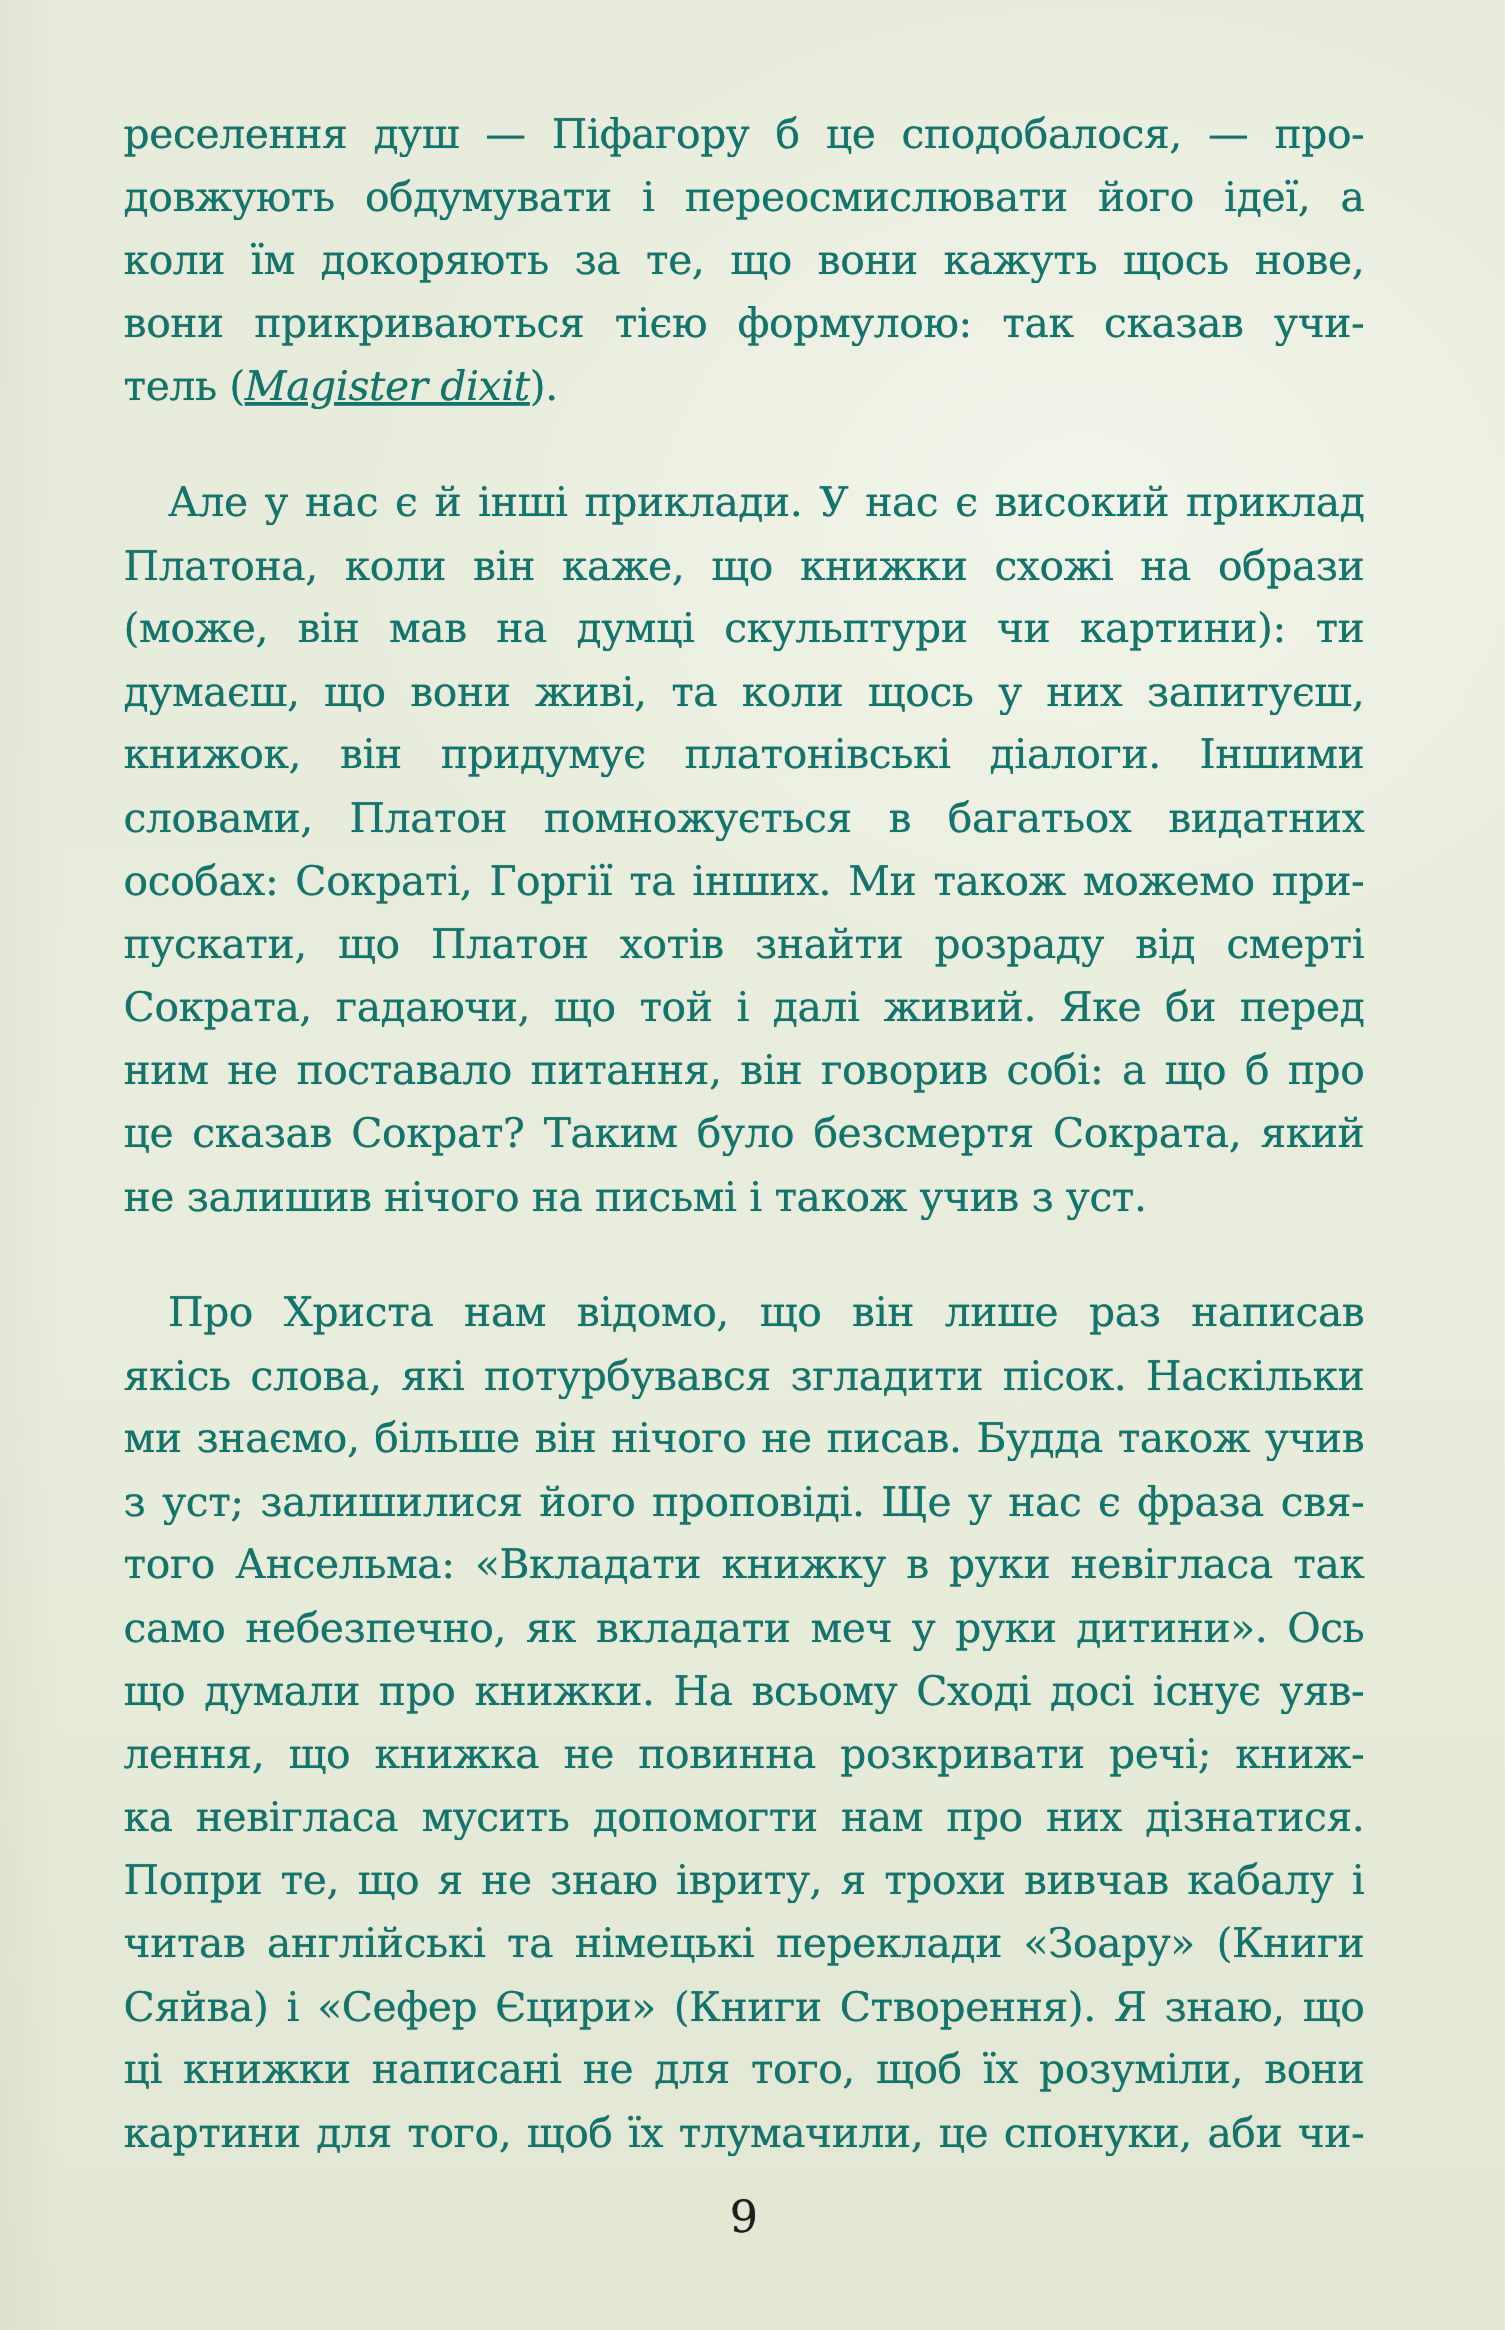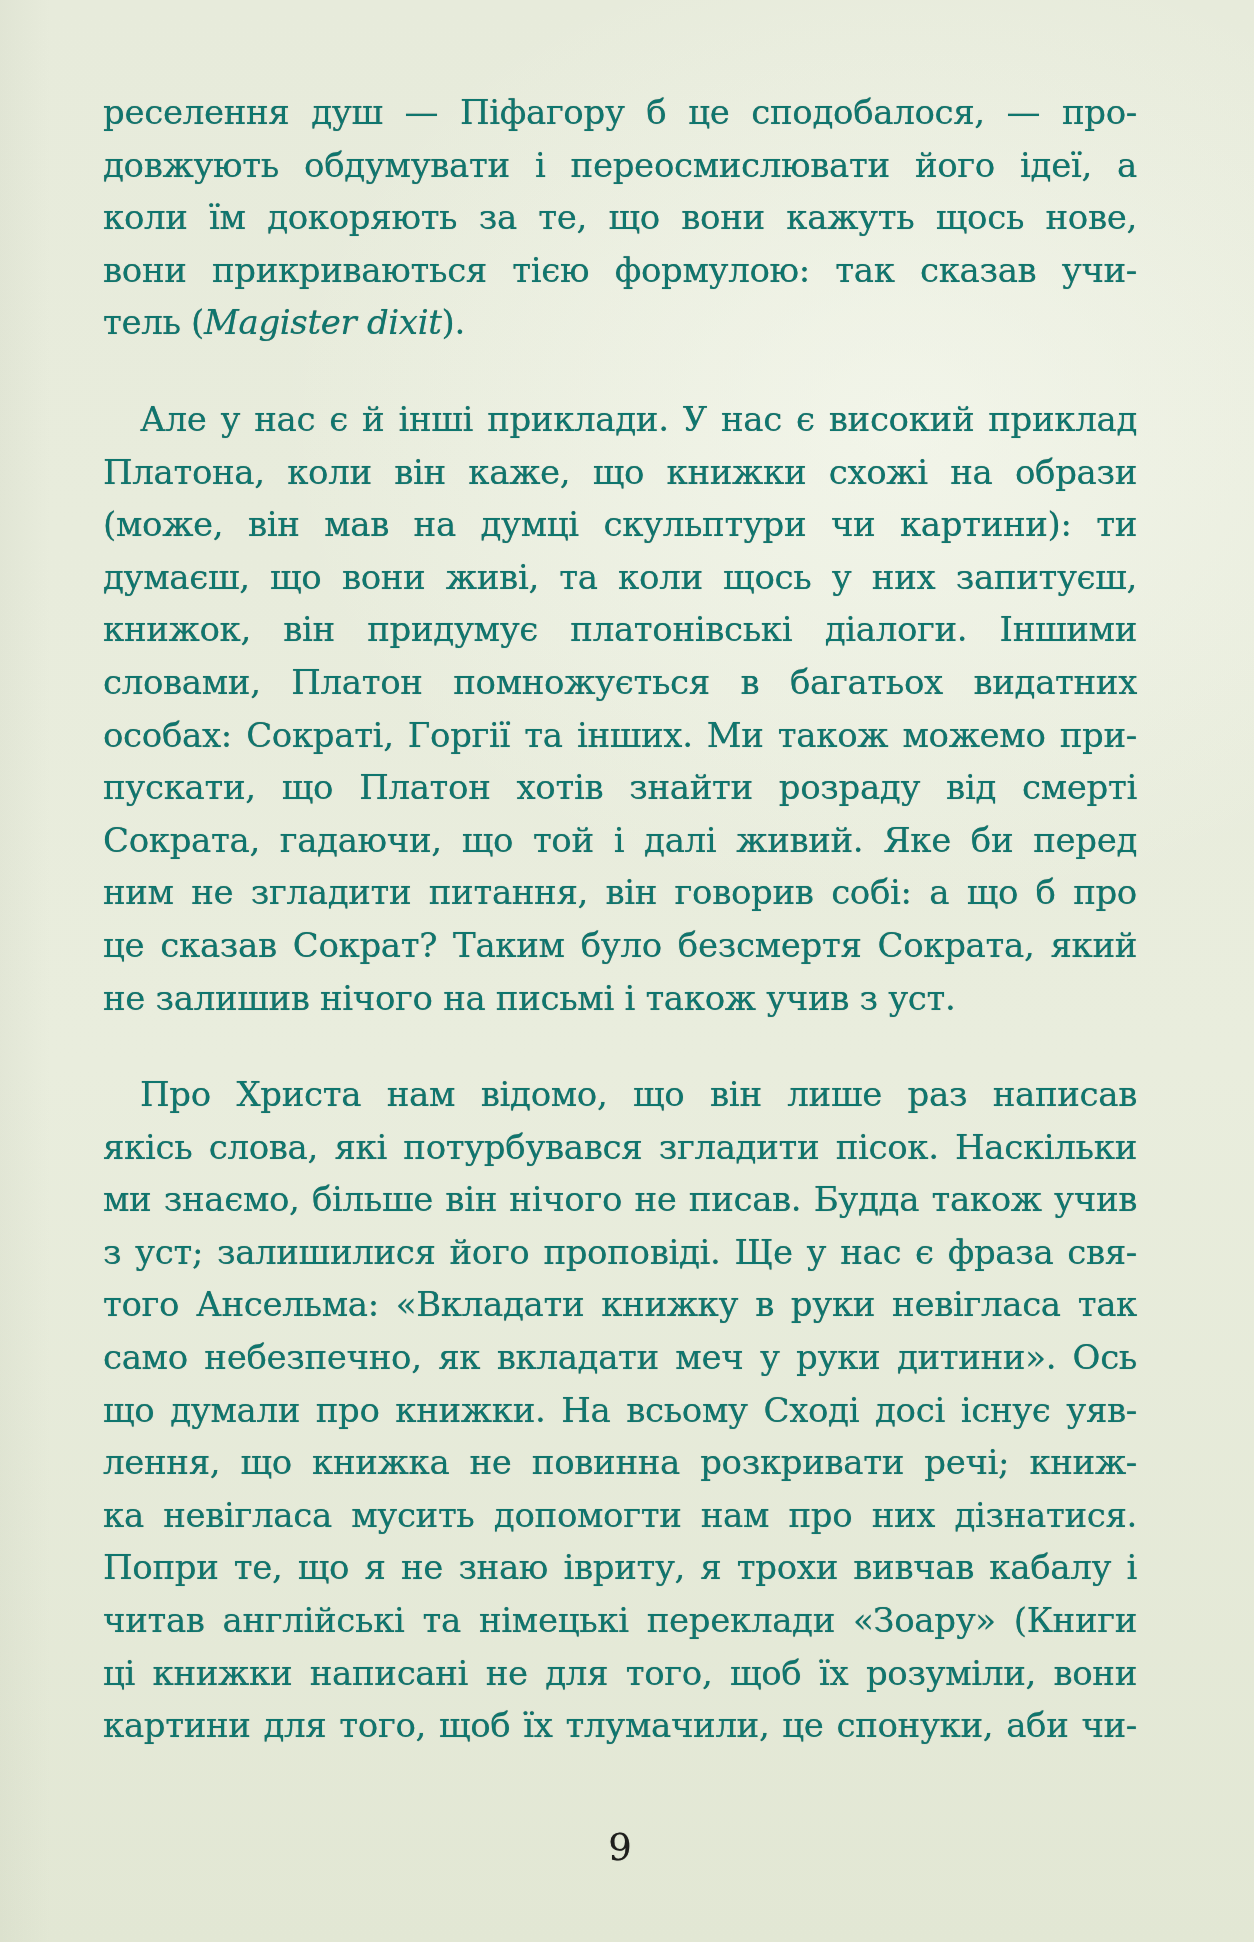--- a/index.html
+++ b/index.html
@@ -43,20 +43,21 @@
   }
   .line.short {
     text-align: left;
   }
   .line.indent {
     text-indent: 37px;
     margin-top: 44px;
   }
   .lat {
     font-style: italic;
+    text-decoration: underline;
   }
   .folio {
     position: absolute;
     left: 103px;
     top: 1826px;
     width: 1034px;
     text-align: center;
     font-size: 37px;
     color: #1e1e1c;
     text-shadow: 0 0 0.7px rgba(34,34,31,0.5);
@@ -79,37 +80,38 @@
     <div class="para">
       <span class="line just indent">Але у нас є й інші приклади. У нас є високий приклад</span>
       <span class="line just">Платона, коли він каже, що книжки схожі на образи</span>
       <span class="line just">(може, він мав на думці скульптури чи картини): ти</span>
       <span class="line just">думаєш, що вони живі, та коли щось у них запитуєш,</span>
       <span class="line just">книжок, він придумує платонівські діалоги. Іншими</span>
       <span class="line just">словами, Платон помножується в багатьох видатних</span>
       <span class="line just">особах: Сократі, Горгії та інших. Ми також можемо при-</span>
       <span class="line just">пускати, що Платон хотів знайти розраду від смерті</span>
       <span class="line just">Сократа, гадаючи, що той і далі живий. Яке би перед</span>
-      <span class="line just">ним не згладити питання, він говорив собі: а що б про</span>
+      <span class="line just">ним не поставало питання, він говорив собі: а що б про</span>
       <span class="line just">це сказав Сократ? Таким було безсмертя Сократа, який</span>
       <span class="line short">не залишив нічого на письмі і також учив з уст.</span>
     </div>
 
     <div class="para">
       <span class="line just indent">Про Христа нам відомо, що він лише раз написав</span>
       <span class="line just">якісь слова, які потурбувався згладити пісок. Наскільки</span>
       <span class="line just">ми знаємо, більше він нічого не писав. Будда також учив</span>
       <span class="line just">з уст; залишилися його проповіді. Ще у нас є фраза свя-</span>
       <span class="line just">того Ансельма: «Вкладати книжку в руки невігласа так</span>
       <span class="line just">само небезпечно, як вкладати меч у руки дитини». Ось</span>
       <span class="line just">що думали про книжки. На всьому Сході досі існує уяв-</span>
       <span class="line just">лення, що книжка не повинна розкривати речі; книж-</span>
       <span class="line just">ка невігласа мусить допомогти нам про них дізнатися.</span>
       <span class="line just">Попри те, що я не знаю івриту, я трохи вивчав кабалу і</span>
       <span class="line just">читав англійські та німецькі переклади «Зоару» (Книги</span>
+      <span class="line just">Сяйва) і «Сефер Єцири» (Книги Створення). Я знаю, що</span>
       <span class="line just">ці книжки написані не для того, щоб їх розуміли, вони</span>
       <span class="line just">картини для того, щоб їх тлумачили, це спонуки, аби чи-</span>
     </div>
 
   </div>
 
   <div class="folio">9</div>
 </div>
 
 </body></html>

